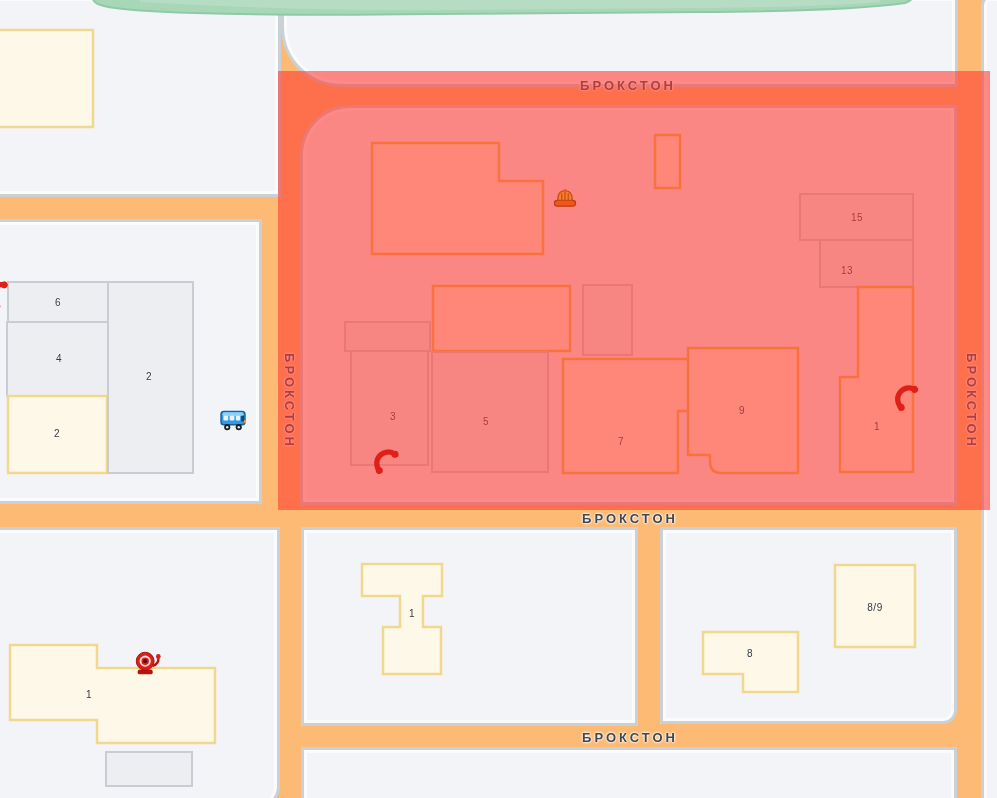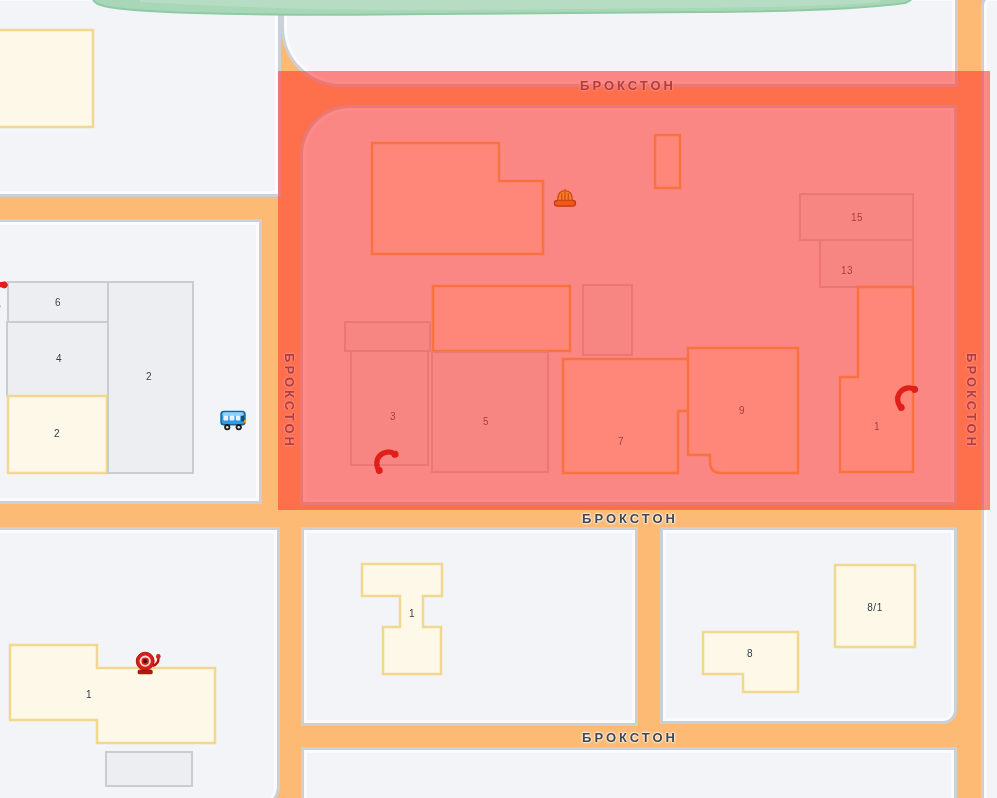--- a/index.html
+++ b/index.html
@@ -91,21 +91,21 @@
   <div class="bnum" style="left:393px;top:416px;">3</div>
   <div class="bnum" style="left:486px;top:421px;">5</div>
   <div class="bnum" style="left:621px;top:441px;">7</div>
   <div class="bnum" style="left:742px;top:410px;">9</div>
   <div class="bnum" style="left:877px;top:426px;">1</div>
   <div class="bnum" style="left:847px;top:263px;margin-top:7px;">13</div>
   <div class="bnum" style="left:857px;top:217px;">15</div>
   <div class="bnum" style="left:89px;top:694px;">1</div>
   <div class="bnum" style="left:412px;top:613px;">1</div>
   <div class="bnum" style="left:750px;top:653px;">8</div>
-  <div class="bnum" style="left:875px;top:607px;">8/1</div>
+  <div class="bnum" style="left:875px;top:607px;">8/9</div>
 
   <div id="alert-zone"></div>
 
   <div class="marker" style="left:1px;top:297px;transform:translate(-50%,-50%) rotate(-35deg);">
     <svg width="28" height="28" viewBox="0 0 32 32">
       <path d="M6 24 A13 13 0 0 1 27 9" stroke="#fff" stroke-width="9" fill="none" stroke-linecap="round" opacity="0.7"></path>
       <path d="M6 24 A13 13 0 0 1 27 9" stroke="#e02018" stroke-width="6" fill="none" stroke-linecap="round"></path>
       <circle cx="6" cy="24" r="4" fill="#e02018"></circle>
         <circle cx="27" cy="9" r="4" fill="#e02018"></circle>
     </svg>

